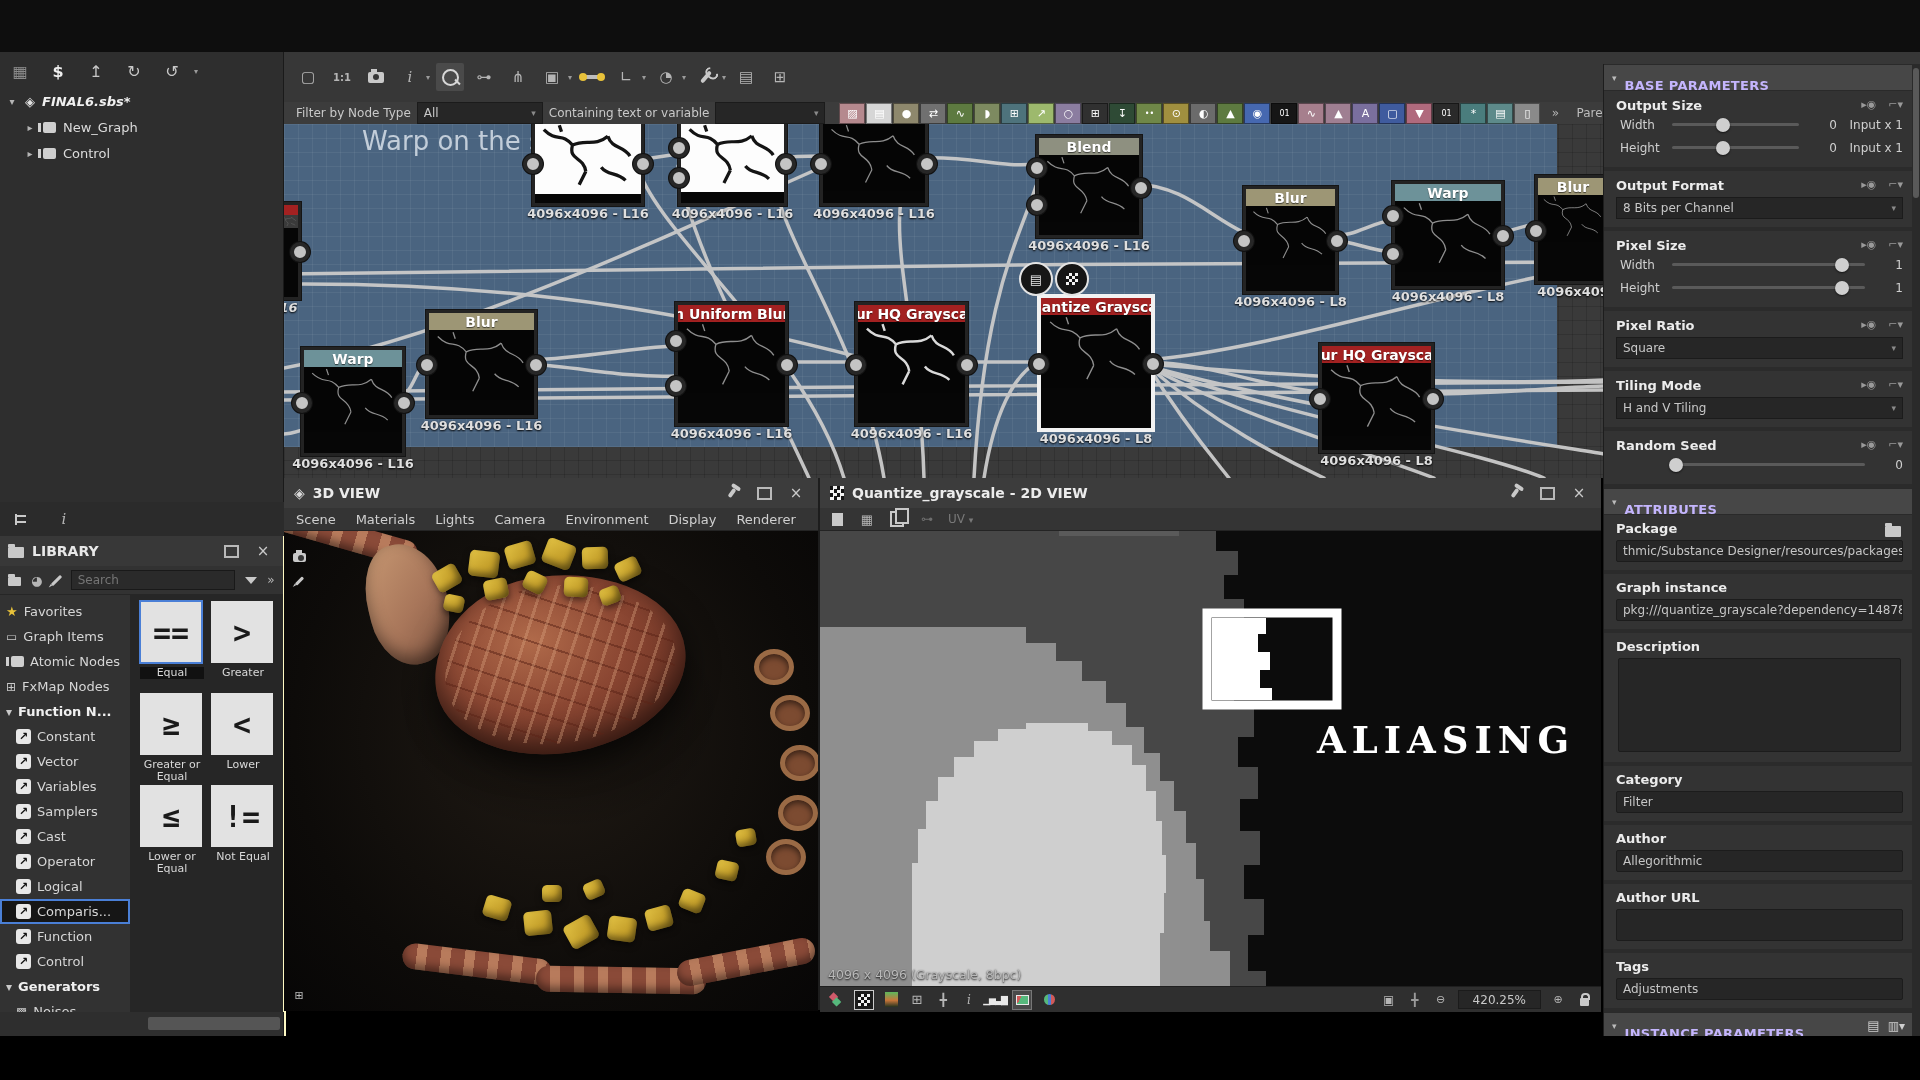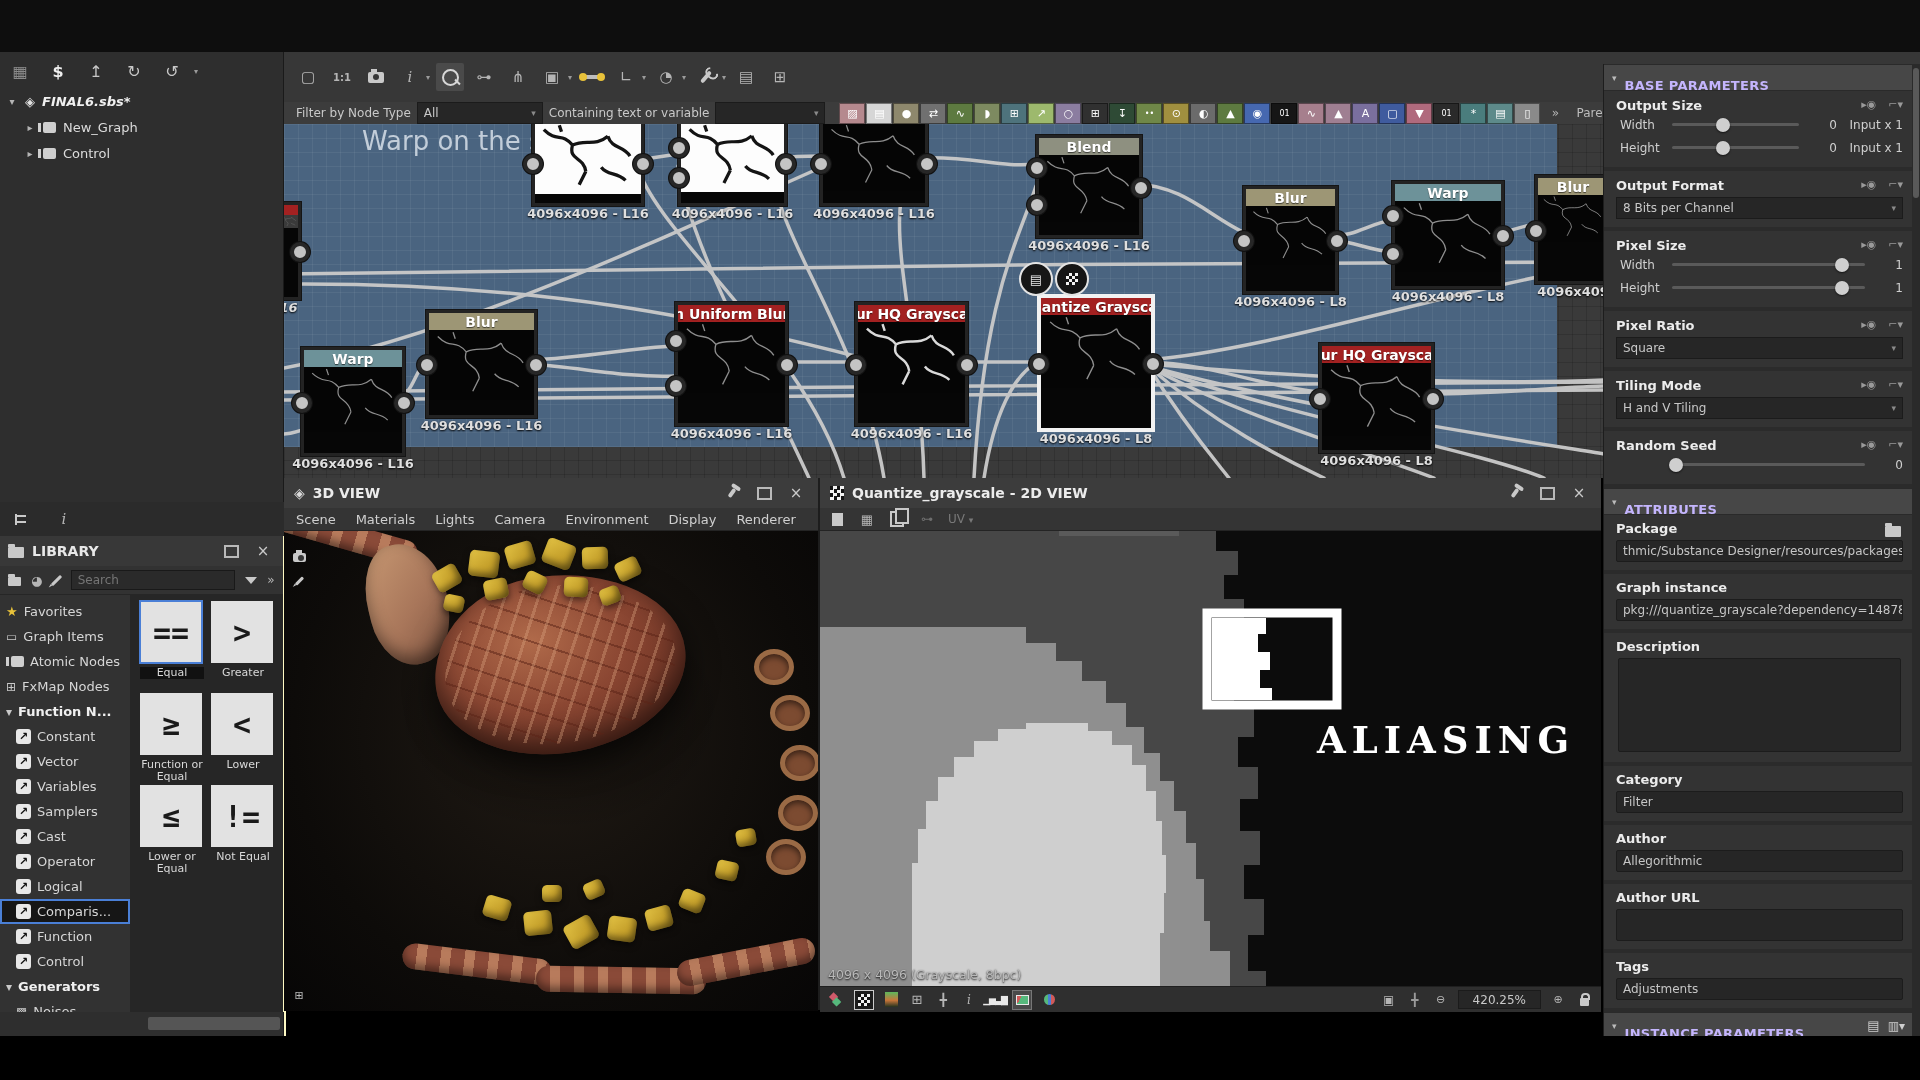--- a/index.html
+++ b/index.html
@@ -562,21 +562,21 @@
         <div class="tile sel">
           <div class="sq">==</div>
           <div class="cap">Equal</div>
         </div>
         <div class="tile">
           <div class="sq">&gt;</div>
           <div class="cap">Greater</div>
         </div>
         <div class="tile">
           <div class="sq">≥</div>
-          <div class="cap">Function or Equal</div>
+          <div class="cap">Greater or Equal</div>
         </div>
         <div class="tile">
           <div class="sq">&lt;</div>
           <div class="cap">Lower</div>
         </div>
         <div class="tile">
           <div class="sq">≤</div>
           <div class="cap">Lower or Equal</div>
         </div>
         <div class="tile">

